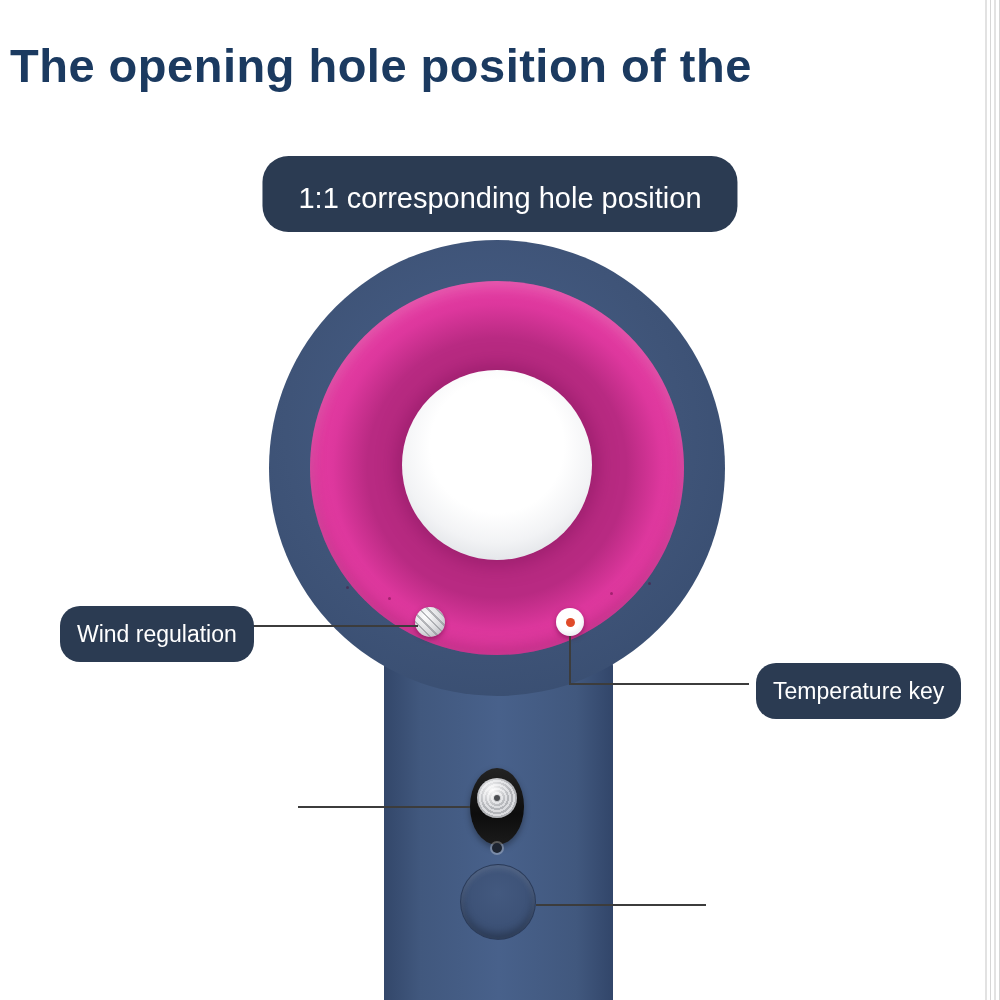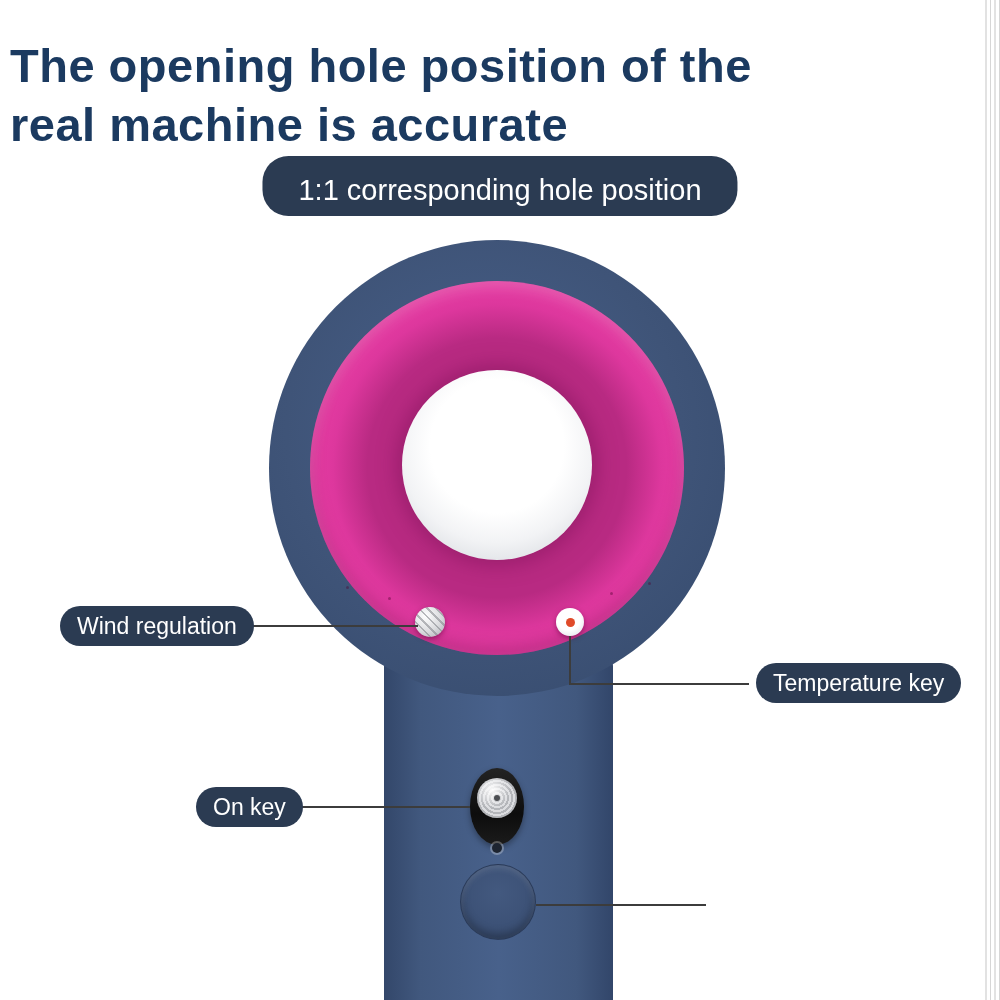--- a/index.html
+++ b/index.html
@@ -14,21 +14,21 @@
     background:repeating-linear-gradient(90deg,#e2e2e2 0 2px,#ffffff 2px 5px,#d6d6d6 5px 6px,#ffffff 6px 9px);
   }
   
   .title{
     position:absolute;top:26px;left:0;width:100%;margin:10px;
     text-align:left;font-size:47px;font-weight:600;line-height:1.26;
     color:var(--title-text,#1b3a60);letter-spacing:.5px;
   }
   .badge{
     position:absolute;top:156px;left:50%;transform:translateX(-50%);
-    height:44px;line-height:52px;padding:8px 36px;border-radius:26px;
+    height:44px;line-height:52px;padding:16px 36px;border-radius:26px;
     background:var(--pill-bg,#2b3b52);color:#fff;font-size:29px;white-space:nowrap;
   }
   
   .handle{
     position:absolute;left:384px;top:640px;width:229px;height:370px;
     border-radius:26px 26px 0 0;
     background:linear-gradient(90deg,#33476a 0%,#41587e 16%,#48618b 50%,#41587e 84%,#32466a 100%);
   }
   .head{
     position:absolute;left:269px;top:240px;width:456px;height:456px;border-radius:50%;
@@ -82,33 +82,33 @@
     background:#1d2430;box-shadow:0 0 0 2px rgba(255,255,255,.28);
   }
   .cold-btn{
     position:absolute;left:460px;top:864px;width:74px;height:74px;border-radius:50%;
     background:radial-gradient(circle at 50% 38%,#43597f,#3c5176 60%,#364a6d 100%);
     border:1px solid rgba(18,28,48,.4);
     box-shadow:inset 0 3px 6px rgba(255,255,255,.14), inset 0 -5px 9px rgba(0,0,0,.28);
   }
   
   .pill{
-    position:absolute;height:40px;line-height:40px;padding:0 17px;border-radius:20px;
+    position:absolute;height:40px;line-height:40px;padding:8px 17px;border-radius:20px;
     background:var(--pill-bg,#2b3b52);color:#fff;font-size:23px;white-space:nowrap;z-index:10;
   }
   .cline{position:absolute;background:var(--line,#3c3c3c);z-index:9;}
 </style>
 </head>
 <body>
 
 <div class="page">
 
   <div class="stripes"></div>
 
-  <h1 class="title"><span>The opening hole position of the</span><br><span>real machine is accurate</span></h1>
+  <h1 class="title"><span>The opening hole position of the</span><br></h1>
 
   <div class="badge">1:1 corresponding hole position</div>
 
   <div class="handle"></div>
   <div class="head"></div>
   <div class="pink"></div>
   <div class="speck" style="left:346px;top:586px"></div>
   <div class="speck" style="left:388px;top:597px"></div>
   <div class="speck" style="left:610px;top:592px"></div>
   <div class="speck" style="left:648px;top:582px"></div>
@@ -128,15 +128,14 @@
   <div class="cold-btn"></div>
 
   <div class="cline" style="left:246px;top:625px;width:172px;height:2px"></div>
   <div class="cline" style="left:569px;top:636px;width:2px;height:49px"></div>
   <div class="cline" style="left:569px;top:683px;width:180px;height:2px"></div>
   <div class="cline" style="left:298px;top:806px;width:172px;height:2px"></div>
   <div class="cline" style="left:536px;top:904px;width:170px;height:2px"></div>
 
   <div class="pill" style="left:60px;top:606px">Wind regulation</div>
   <div class="pill" style="left:756px;top:663px">Temperature key</div>
-  <div class="pill" style="left:196px;top:787px">On key</div>
 
 </div>
 
 </body></html>

